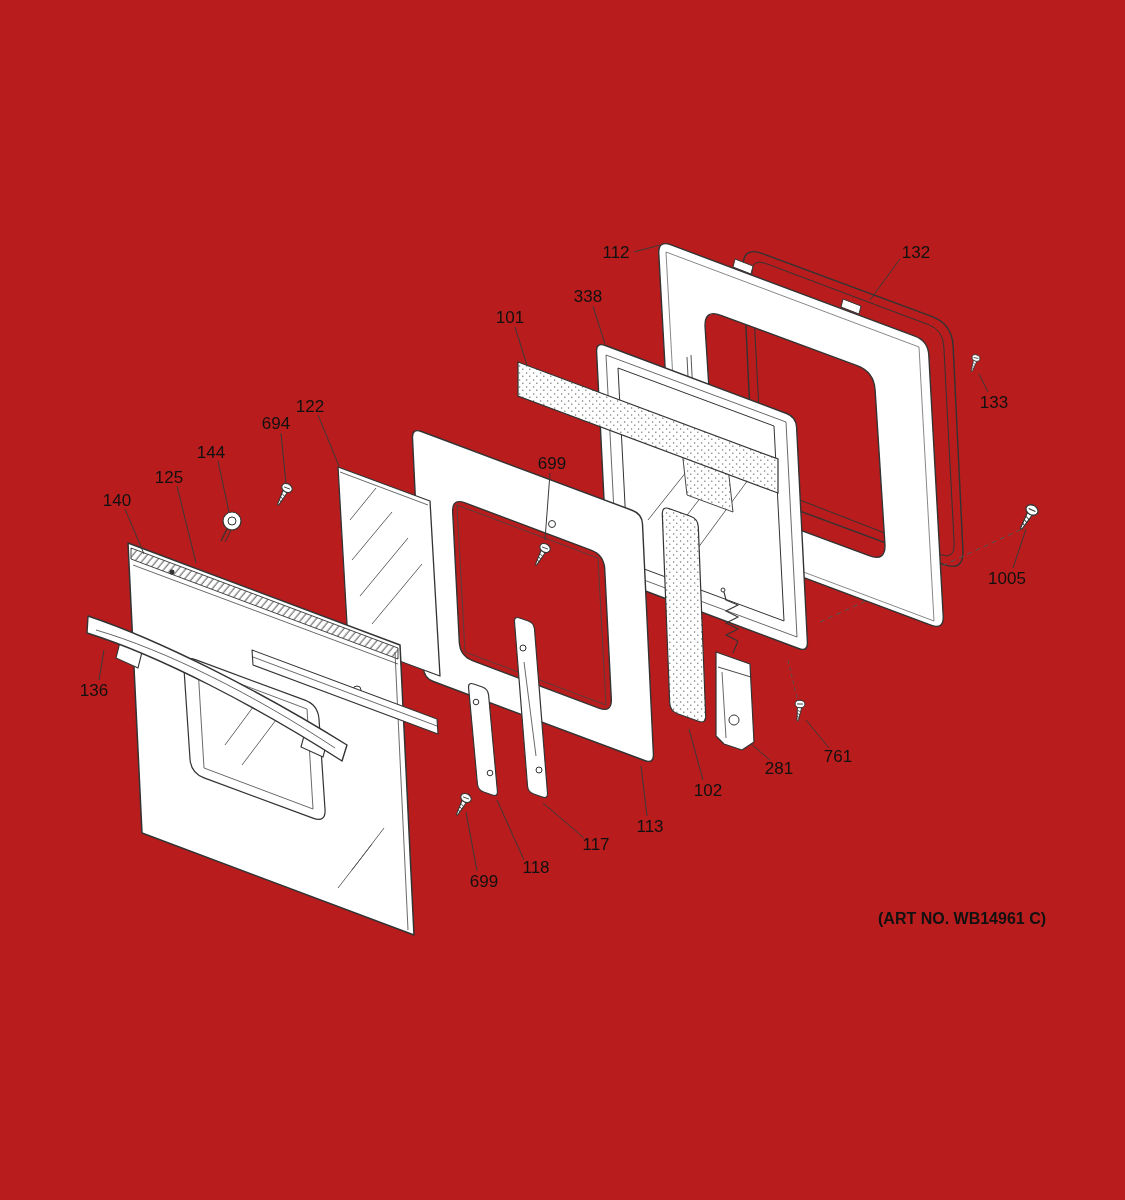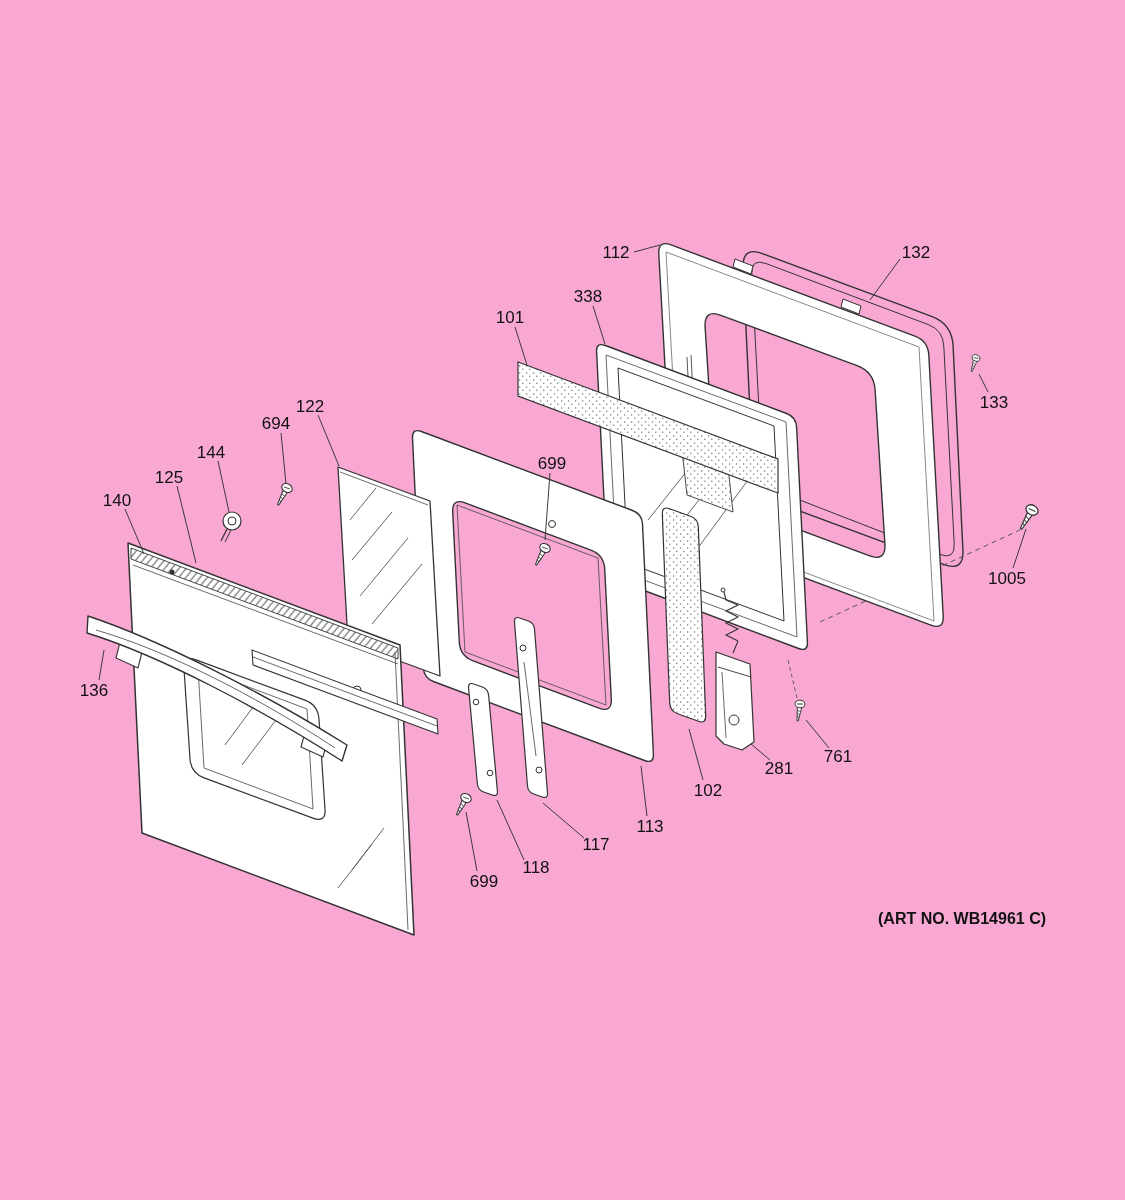--- a/index.html
+++ b/index.html
@@ -1,20 +1,20 @@
 <!DOCTYPE html>
 <html><head>
 <meta charset="utf-8">
 <style>
   html, body { margin: 0; padding: 0; background: #ffffff; }
   .canvas {
     position: relative;
     width: 1125px;
     height: 1200px;
-    background: #f9a8d4;
+    background: #b91c1c;
     font-family: "Liberation Sans", sans-serif;
     overflow: hidden;
   }
   svg { display: block; }
   .part-label {
     font-family: "Liberation Sans", sans-serif;
     font-size: 17px;
     fill: #111111;
     text-anchor: middle;
   }

